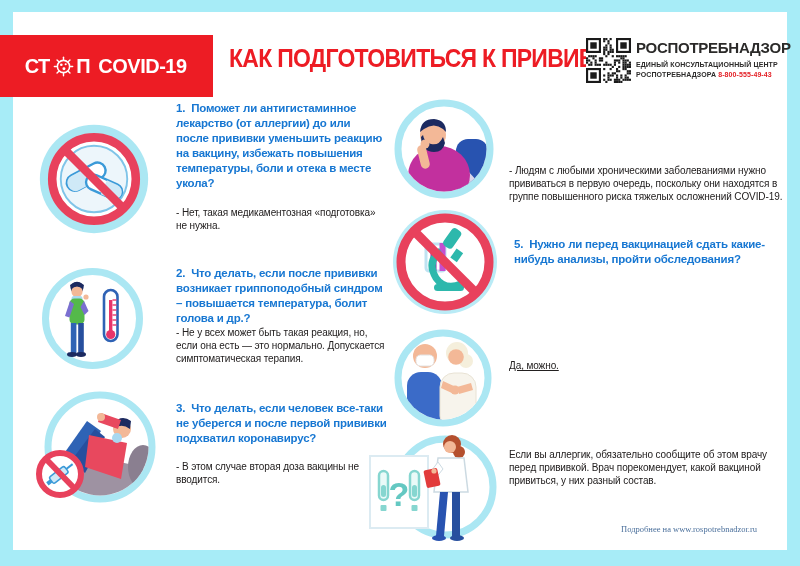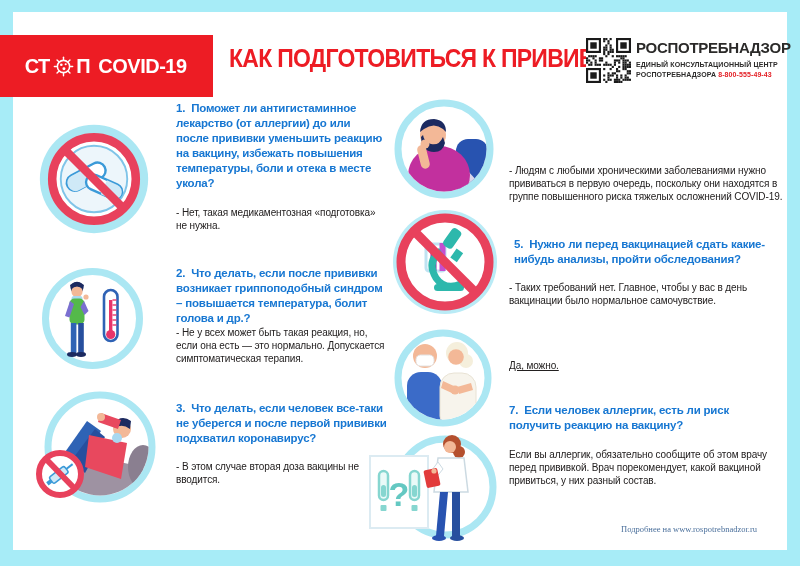--- a/index.html
+++ b/index.html
@@ -224,23 +224,21 @@
 
   <div class="q" id="q1">1.  Поможет ли антигистаминное лекарство (от аллергии) до или после прививки уменьшить реакцию на вакцину, избежать повышения температуры, боли и отека в месте укола?</div>
   <div class="a" id="a1">- Нет, такая медикаментозная «подготовка» не нужна.</div>
   <div class="q" id="q2">2.  Что делать, если после прививки возникает гриппоподобный синдром – повышается температура, болит голова и др.?</div>
   <div class="a" id="a2">- Не у всех может быть такая реакция, но, если она есть — это нормально. Допускается симптоматическая терапия.</div>
   <div class="q" id="q3">3.  Что делать, если человек все-таки не уберегся и после первой прививки подхватил коронавирус?</div>
   <div class="a" id="a3">- В этом случае вторая доза вакцины не вводится.</div>
 
   <div class="a" id="a4">- Людям с любыми хроническими заболеваниями нужно прививаться в первую очередь, поскольку они находятся в группе повышенного риска тяжелых осложнений COVID-19.</div>
   <div class="q" id="q5">5.  Нужно ли перед вакцинацией сдать какие-нибудь анализы, пройти обследования?</div>
-  <div class="a" id="a5">- Таких требований нет. Главное, чтобы у вас в день вакцинации было нормальное самочувствие.</div>
   <div class="a" id="a6">Да, можно.</div>
-  <div class="q" id="q7">7.  Если человек аллергик, есть ли риск получить реакцию на вакцину?</div>
   <div class="a" id="a7">Если вы аллергик, обязательно сообщите об этом врачу перед прививкой. Врач порекомендует, какой вакциной привиться, у них разный состав.</div>
 
   <div class="footer-note">Подробнее на www.rospotrebnadzor.ru</div>
 
   <svg class="icon" id="icon1" width="114" height="114" viewBox="0 0 120 120">
     <circle cx="60" cy="60" r="57" fill="#abe7f3"></circle>
     <circle cx="60" cy="60" r="47" fill="#ffffff"></circle>
     <circle cx="60" cy="60" r="35" fill="#edf6fb" stroke="#7fc4e8" stroke-width="2"></circle>
     <g transform="rotate(-28 52 58)">
       <rect x="30" y="49" width="44" height="17" rx="8.5" fill="#ffffff" stroke="#3b9ad8" stroke-width="2.5"></rect>

